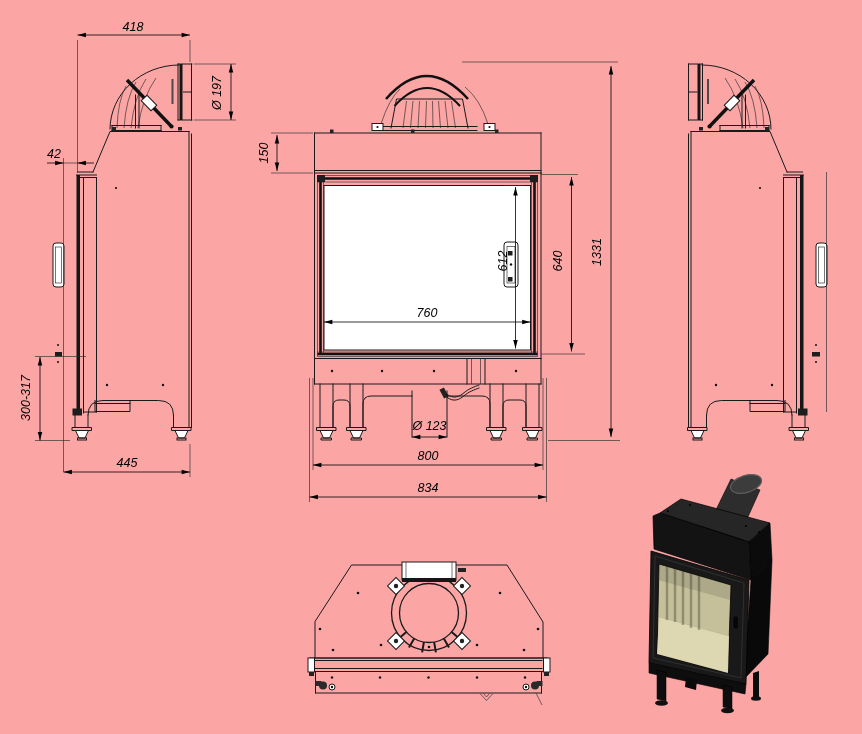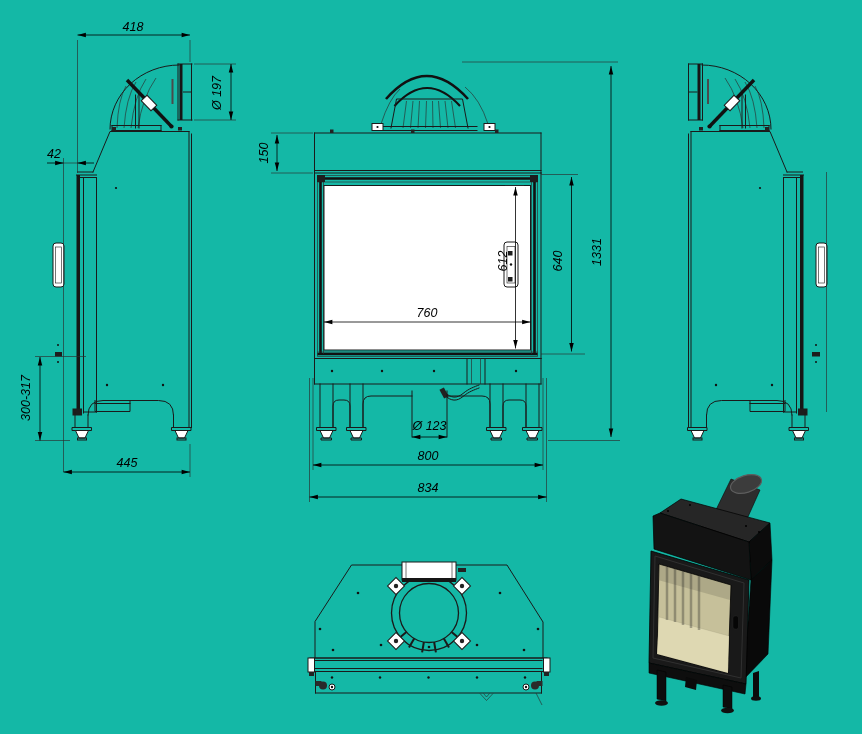--- a/index.html
+++ b/index.html
@@ -1,16 +1,16 @@
 <!DOCTYPE html>
 <html><head>
 <meta charset="utf-8">
 <style>
   html,body{margin:0;padding:0;background:#fff;}
-  #page{position:relative;width:862px;height:734px;background:#14b8a6;overflow:hidden;
+  #page{position:relative;width:862px;height:734px;background:#fca5a5;overflow:hidden;
         font-family:"Liberation Sans",sans-serif;}
   svg{position:absolute;left:0;top:0;}
   .s{stroke:#1a1a1a;stroke-width:1;fill:none;stroke-linecap:square;}
   .t{stroke:#2b2b2b;stroke-width:.65;fill:none;}
   .k{stroke:#111;stroke-width:2.6;fill:none;}
   .d{stroke:#000;stroke-width:.8;fill:none;}
   .w{fill:#fff;stroke:#1a1a1a;stroke-width:1;}
   .dt{font:italic 12.5px "Liberation Sans",sans-serif;fill:#000;}
 </style>
 </head>

